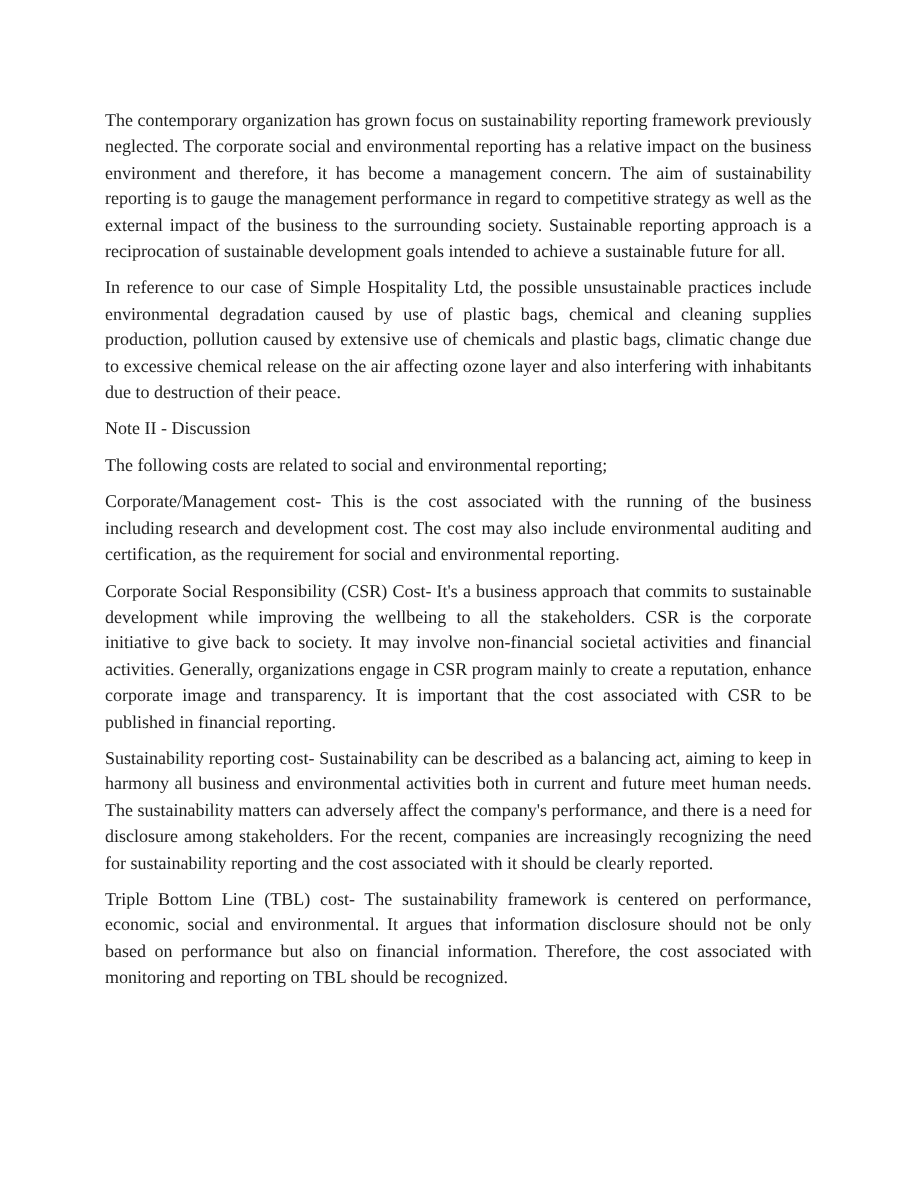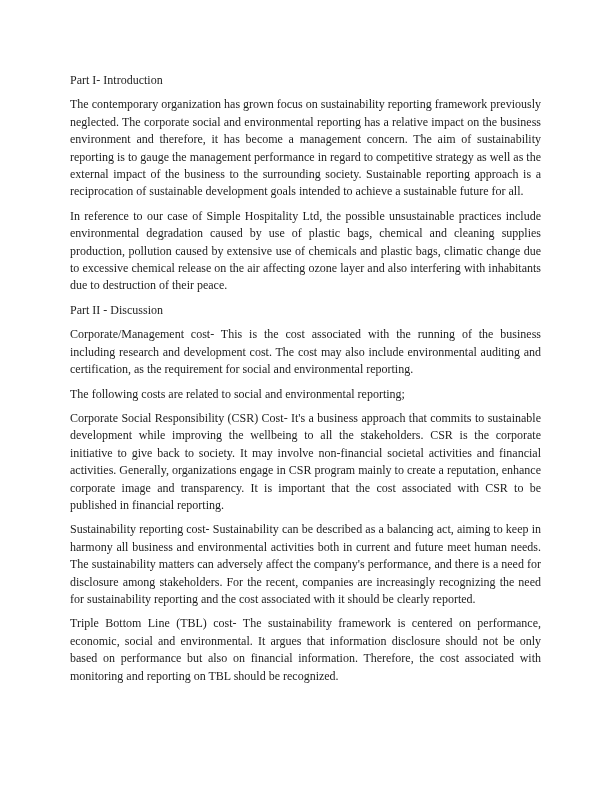--- a/index.html
+++ b/index.html
@@ -32,22 +32,21 @@
     text-align: left;
   }
   .block:last-child {
     margin-bottom: 0;
   }
 </style>
 </head>
 <body>
 
 <div class="page">
-  <p class="block heading">Part I- Introduction</p>
   <p class="block">The contemporary organization has grown focus on sustainability reporting framework previously neglected.  The corporate social and environmental reporting has a relative impact on the business environment and therefore, it has become a management concern. The aim of sustainability reporting is to gauge the management performance in regard to competitive strategy as well as the external impact of the business to the surrounding society. Sustainable reporting approach is a reciprocation of sustainable development goals intended to achieve a sustainable future for all.</p>
   <p class="block">In reference to our case of Simple Hospitality Ltd, the possible unsustainable practices include environmental degradation caused by use of plastic bags, chemical and cleaning supplies production, pollution caused by extensive use of chemicals and plastic bags, climatic change due to excessive chemical release on the air affecting ozone layer and also interfering with inhabitants due to destruction of their peace.</p>
-  <p class="block heading">Part II - Discussion</p>
+  <p class="block heading">Note II - Discussion</p>
+  <p class="block">The following costs are related to social and environmental reporting;</p>
   <p class="block">Corporate/Management cost- This is the cost associated with the running of the business including research and development cost. The cost may also include environmental auditing and certification, as the requirement for social and environmental reporting.</p>
-  <p class="block">The following costs are related to social and environmental reporting;</p>
   <p class="block">Corporate Social Responsibility (CSR) Cost- It's a business approach that commits to sustainable development while improving the wellbeing to all the stakeholders. CSR is the corporate initiative to give back to society. It may involve non-financial societal activities and financial activities.  Generally, organizations engage in CSR program mainly to create a reputation, enhance corporate image and transparency. It is important that the cost associated with CSR to be published in financial reporting.</p>
   <p class="block">Sustainability reporting cost- Sustainability can be described as a balancing act, aiming to keep in harmony all business and environmental activities both in current and future meet human needs. The sustainability matters can adversely affect the company's performance, and there is a need for disclosure among stakeholders. For the recent, companies are increasingly recognizing the need for sustainability reporting and the cost associated with it should be clearly reported.</p>
   <p class="block">Triple Bottom Line (TBL) cost- The sustainability framework is centered on performance, economic, social and environmental. It argues that information disclosure should not be only based on performance but also on financial information. Therefore, the cost associated with monitoring and reporting on TBL should be recognized.</p>
 </div>
 
 </body></html>

